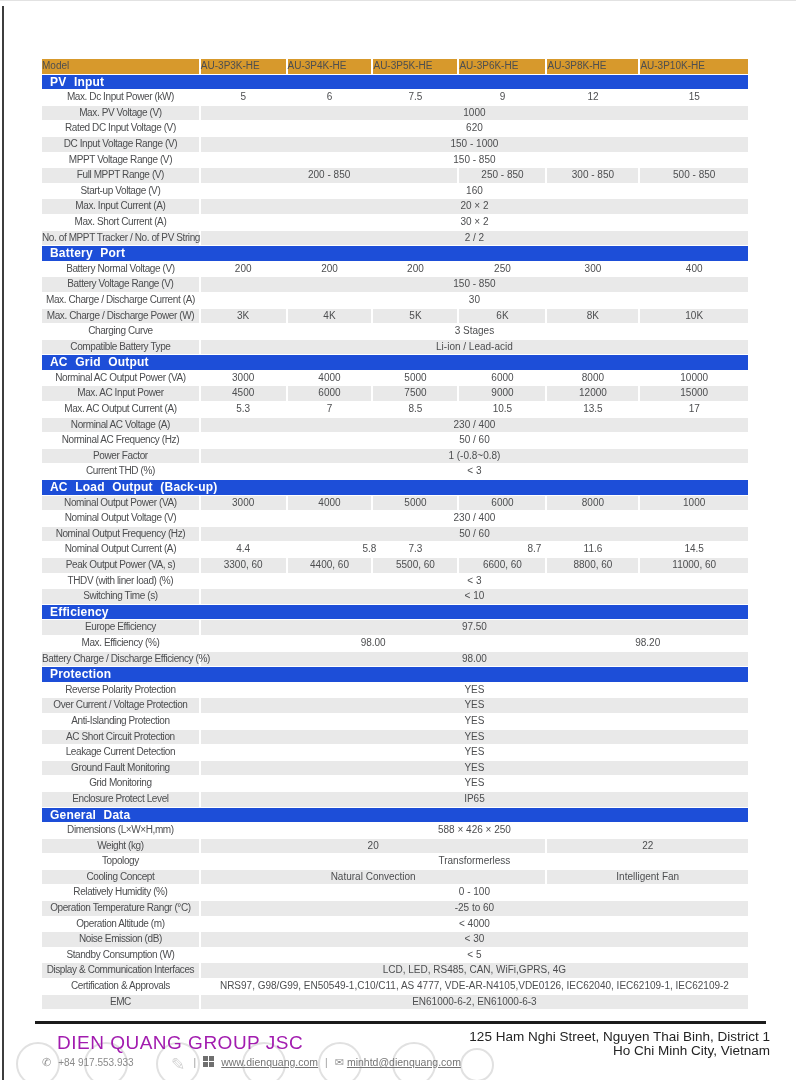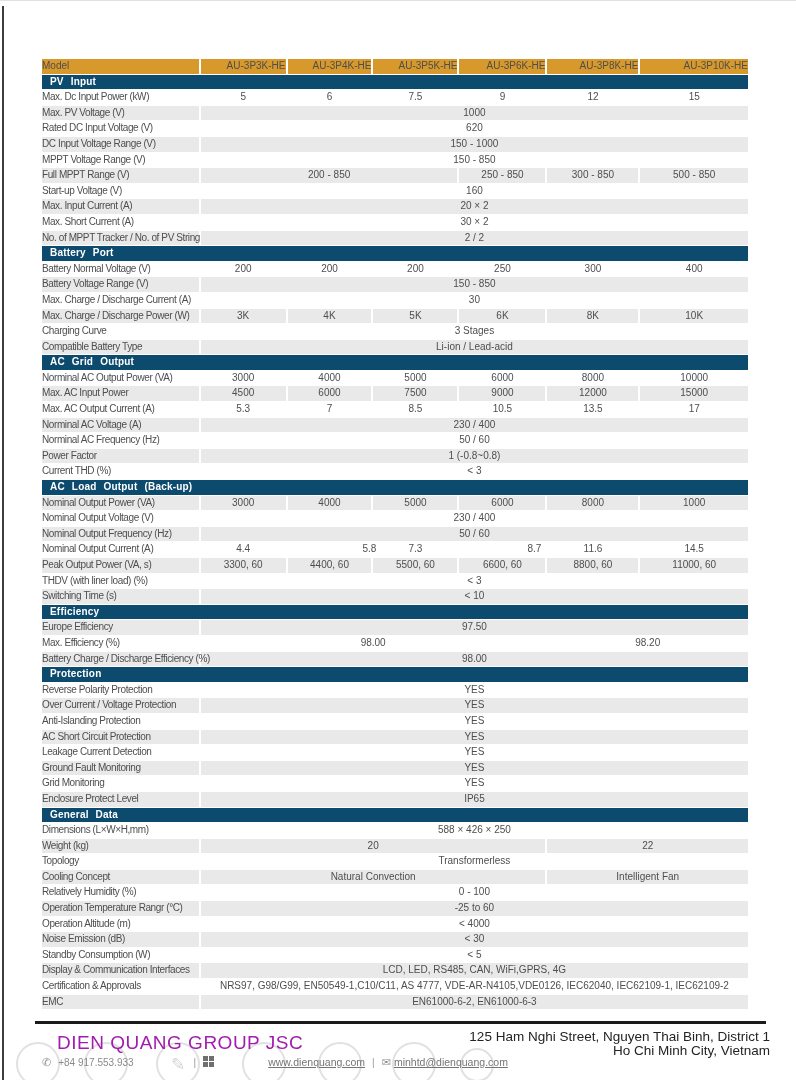--- a/index.html
+++ b/index.html
@@ -15,43 +15,43 @@
     position:absolute; left:40px; top:58px; width:710px;
     border-collapse:separate; border-spacing:2px 1px; table-layout:fixed;
   }
   table.spec td, table.spec th {
     height:14.6px; line-height:14.6px; padding:0;
     font-size:10px; font-weight:normal; color:#4d4e50;
     white-space:nowrap; overflow:visible;
   }
   th.model-cell {
     background:#d7992c; color:#ffffff; font-weight:bold;
-    font-size:9.5px; text-align:right; letter-spacing:0;
+    font-size:9.5px; text-align:left; letter-spacing:0;
   }
   th.model-label { text-align:left; padding-left:8px; font-size:10px;margin-left:41px; }
   tr.section-row td {
-    background:#0c4a6e; color:#ffffff; font-weight:bold; font-size:10px;
+    background:#1d4ed8; color:#ffffff; font-weight:bold; font-size:12px;
     text-align:left; padding-left:8px; word-spacing:4px; letter-spacing:0.2px;
   }
-  td.lbl { text-align:left; padding-left:8px; letter-spacing:-0.4px; }
+  td.lbl { text-align:center; padding-left:8px; letter-spacing:-0.4px; }
   td.val { text-align:center; }
   td.spanv { text-align:center; padding-right:44px; }
   tr.shaded td { background:#e9e9e9; }
 
   
   .sep-line { position:absolute; left:35px; top:1021px; width:731px; height:3px; background:#1b1b1b; }
   .company  { position:absolute; left:57px; top:1032px; font-size:19px; color:#a21caf; letter-spacing:0.5px; z-index:2; }
   .contact  {
     position:absolute; left:42px; top:1054px; height:16px;
     display:flex; align-items:center; gap:7px;
     font-size:10px; color:#8a8a8a; z-index:2;
   }
   .contact .icon { color:#8f8f8f; font-size:11px; }
   .contact .bar  { color:#9a9a9a; }
-  .contact a.lnk { color:#757575; text-decoration:underline; font-size:10.5px;margin-left:47px; }
+  .contact a.lnk { color:#757575; text-decoration:underline; font-size:10.5px; }
   .address {
     position:absolute; right:26px; top:1030px; text-align:right;
     font-size:13.5px; color:#242424; line-height:1.05; z-index:2;
   }
   .wm-circle {
     position:absolute; width:40px; height:40px; border-radius:50%;
     border:2px solid #e1e1e1; z-index:0; top:1042px;
     display:flex; align-items:center; justify-content:center;
     color:#d3d3d3; font-size:17px;
   }

